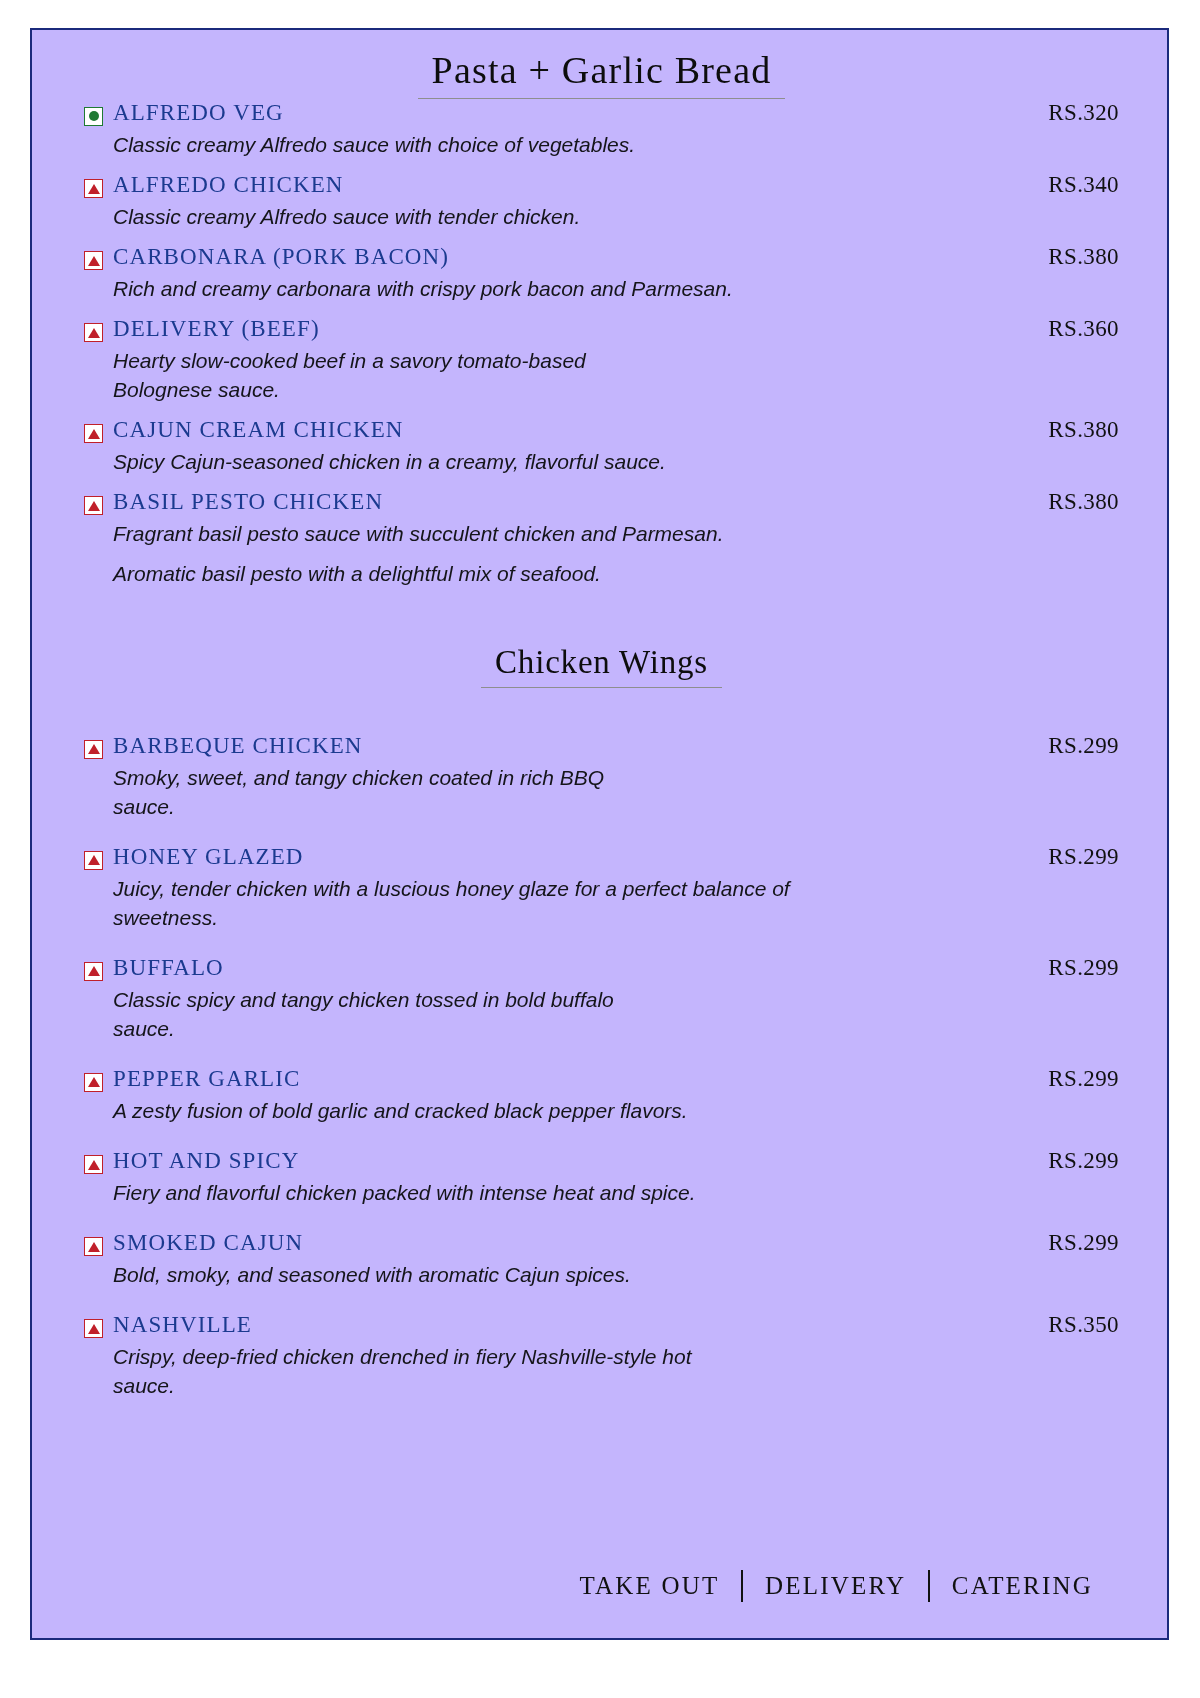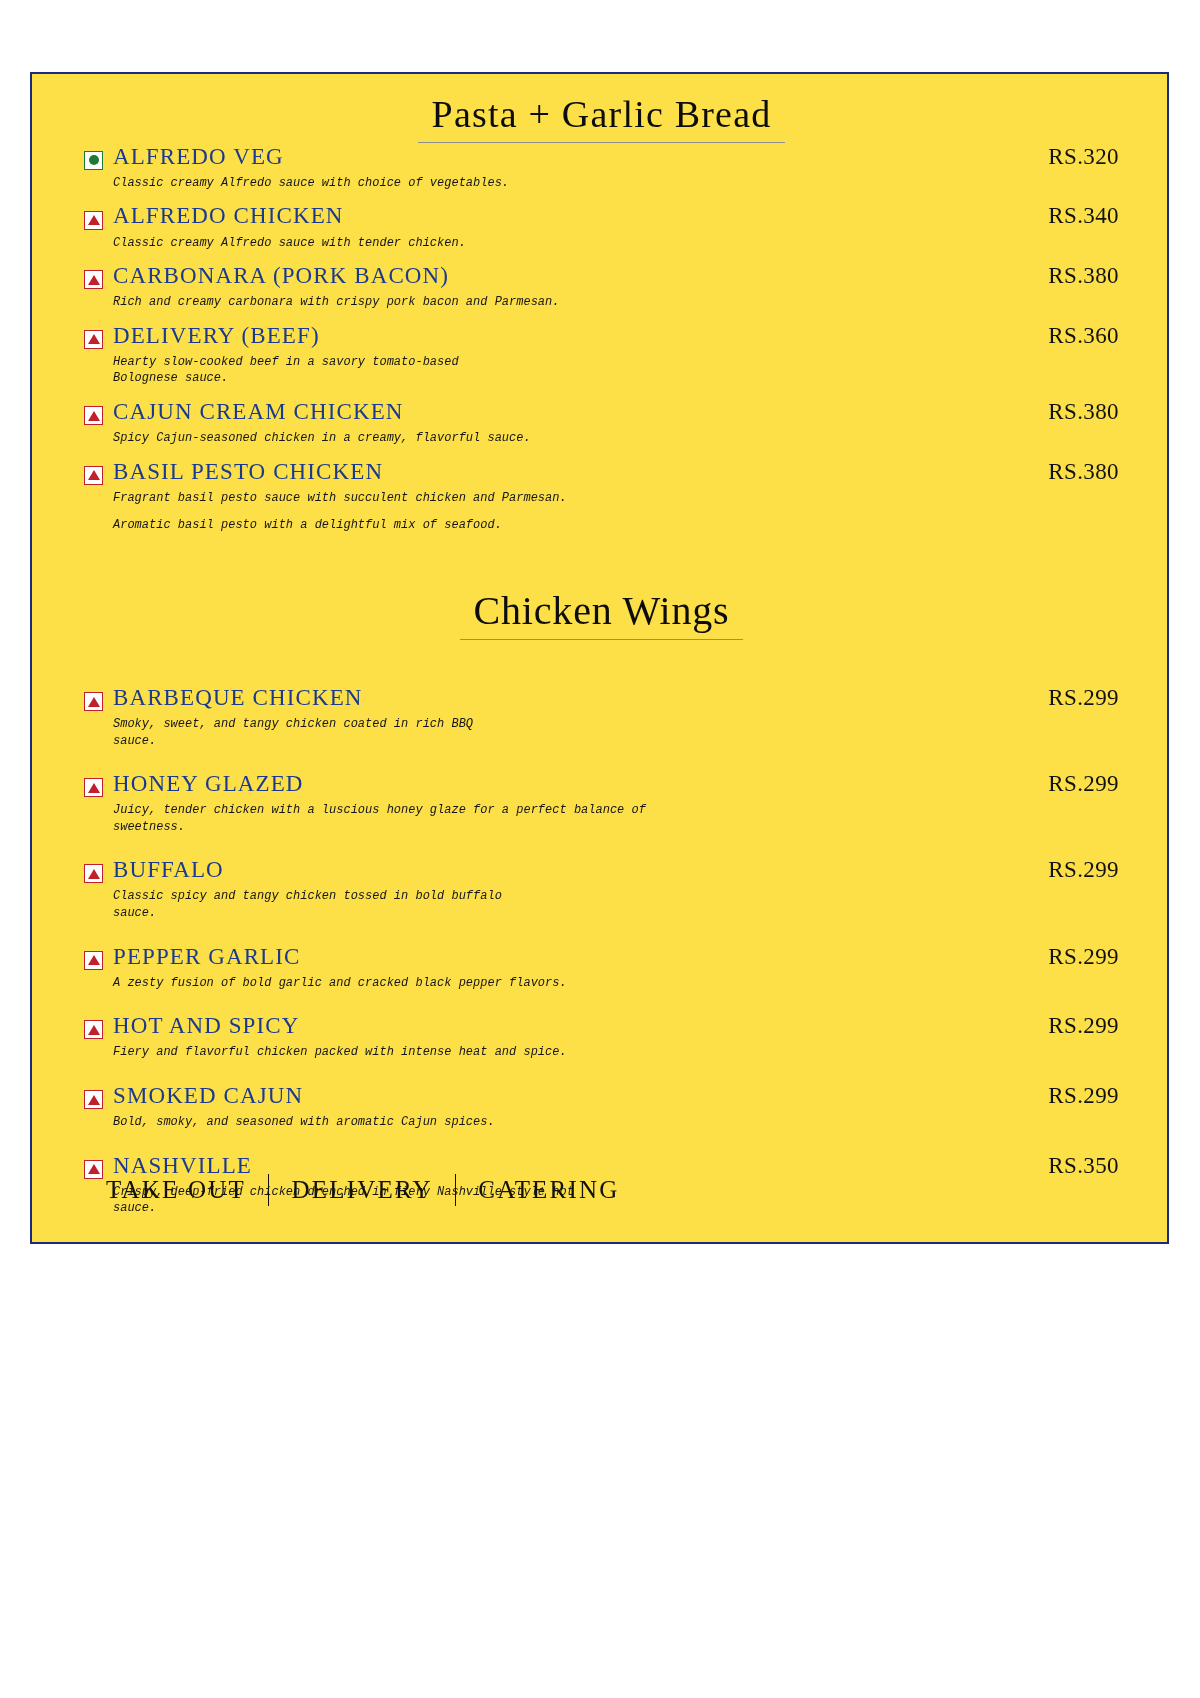--- a/index.html
+++ b/index.html
@@ -13,25 +13,24 @@
     font-family: "Liberation Serif", serif;
     position: relative;
     overflow: hidden;
   }
 
   .page-frame {
     position: absolute;
     left: 30px;
     top: 28px;
     width: 1139px;
-    height: 1172px;
+    height: 1612px;
     border: 2px solid #1b2a7c;
     box-sizing: border-box;
-    background: #fde047;
-    margin-top: 44px;
+    background: #c4b5fd;
   }
 
   .page-inner {
     position: absolute;
     left: 52px;
     top: 20px;
     width: 1035px;
     box-sizing: border-box;
   }
 
@@ -45,21 +44,21 @@
     display: inline-block;
     font-family: "Liberation Serif", serif;
     font-weight: 400;
     color: #0d0d0d;
     letter-spacing: 1.2px;
     padding: 0 14px 6px 14px;
     border-bottom: 1.4px solid #8e8e8e;
     line-height: 1.1;
   }
   .head-pasta .head-text { font-size: 38px; }
-  .head-wings .head-text { font-size: 40px; letter-spacing: 0.8px; }
+  .head-wings .head-text { font-size: 33px; letter-spacing: 0.8px; }
 
   
   .menu-list {
     margin: 0;
     padding: 0;
     list-style: none;
   }
   .menu-item {
     position: relative;
     padding: 0 0 0 0;
@@ -122,23 +121,23 @@
     font-size: 23px;
     color: #111111;
     letter-spacing: 0.4px;
     line-height: 1.18;
     margin-left: 24px;
     white-space: nowrap;
   }
 
   .item-desc {
     margin: 5px 0 0 29px;
-    font-family: Liberation Mono, monospace;
+    font-family: Liberation Sans, sans-serif;
     font-style: italic;
-    font-size: 12px;
+    font-size: 21px;
     color: #15151a;
     line-height: 1.38;
     white-space: pre-line;
     max-width: 760px;
   }
 
   
   .pasta-list .menu-item { margin-bottom: 11px; }
   .wings-list .menu-item { margin-bottom: 21px; }
 
@@ -146,21 +145,21 @@
   .gap-before-wings-list { height: 44px; }
 
   
   .footer {
     position: absolute;
     left: 52px;
     right: 52px;
     bottom: 36px;
     display: flex;
     align-items: center;
-    justify-content: flex-start;
+    justify-content: flex-end;
     gap: 0px;
   }
   .footer-item {
     font-family: "Liberation Serif", serif;
     font-size: 25px;
     letter-spacing: 2.2px;
     color: #111111;
     padding: 0 22px;
   }
   .footer-sep {

